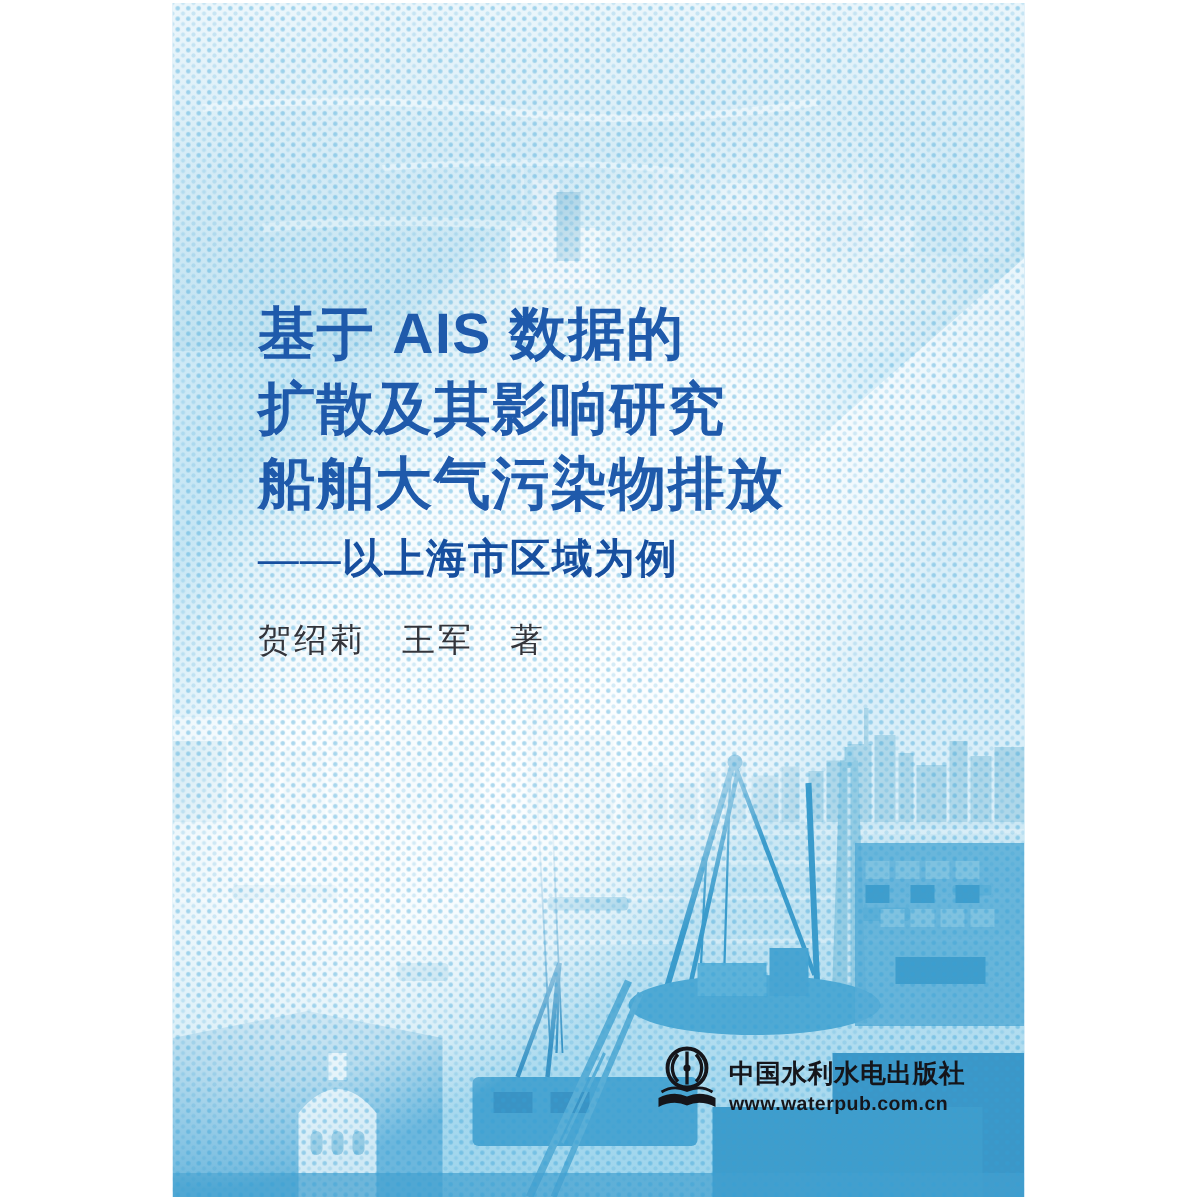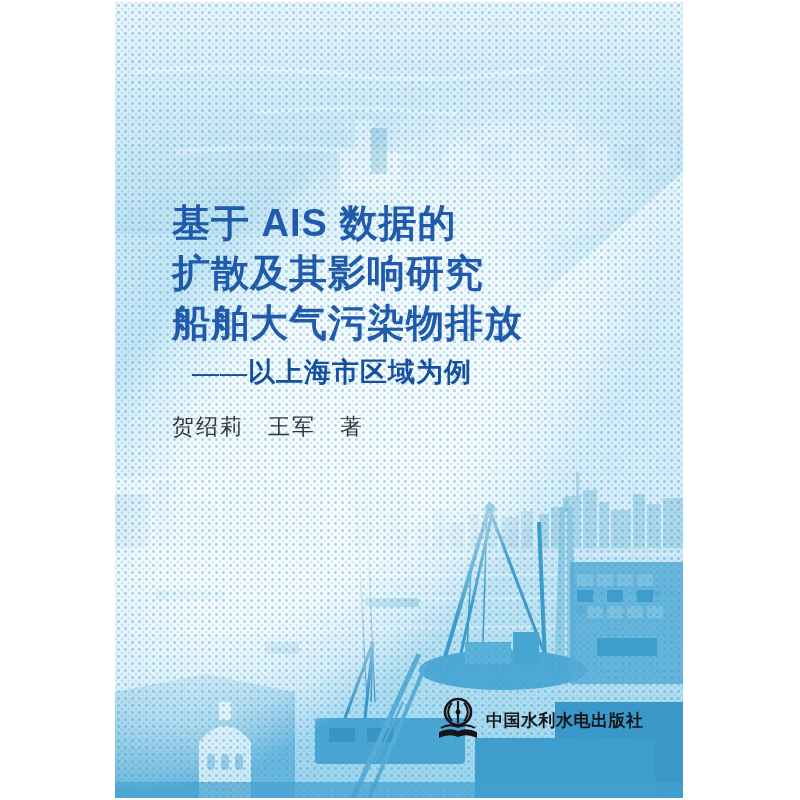--- a/index.html
+++ b/index.html
@@ -20,24 +20,24 @@
   
   .dots{position:absolute;inset:0;pointer-events:none;
         background-image:
           radial-gradient(circle, rgba(52,160,214,0.40) 1.1px, rgba(52,160,214,0) 1.9px),
           radial-gradient(circle, rgba(52,160,214,0.20) 1px, rgba(52,160,214,0) 1.7px);
         background-size:7px 7px,7px 7px;background-position:0 0,3.5px 3.5px;}
   .title{position:absolute;left:57px;top:196px;color:#1f5aab;font-size:38px;
          font-weight:600;line-height:50px;letter-spacing:1px;white-space:nowrap;}
   .subtitle{position:absolute;left:57px;top:352px;color:#174f9f;font-size:27px;
          font-weight:bold;letter-spacing:1px;white-space:nowrap;
-         font-family:"Liberation Serif", serif;margin-left:20px;}
+         font-family:"Liberation Serif", serif;}
   .authors{position:absolute;left:57px;top:410px;color:#33343a;font-size:22px;
          letter-spacing:2px;white-space:nowrap;}
-  .publisher{position:absolute;left:321px;top:694px;display:flex;align-items:center;}
+  .publisher{position:absolute;left:321px;top:694px;display:flex;align-items:flex-end;}
   .pub-logo{width:44px;height:48px;flex:0 0 auto;}
   .pub-text{margin-left:6px;padding-top:2px;}
   .pub-name{color:#15151a;font-size:17px;font-weight:bold;letter-spacing:0.5px;
          font-family:"Liberation Serif", serif;white-space:nowrap;line-height:22px;}
   .pub-url{color:#15151a;font-size:13px;font-weight:bold;letter-spacing:0.3px;
          white-space:nowrap;line-height:17px;}
 </style>
 </head>
 <body>
 
@@ -244,17 +244,18 @@
         <circle cx="22" cy="16" r="13" fill="none" stroke="#15151a" stroke-width="2.6"></circle>
         <path d="M16,7 C11,12 11,20 16,25" fill="none" stroke="#15151a" stroke-width="2.2"></path>
         <path d="M28,7 C33,12 33,20 28,25" fill="none" stroke="#15151a" stroke-width="2.2"></path>
         <line x1="22" y1="5" x2="22" y2="27" stroke="#15151a" stroke-width="2.2"></line>
         <circle cx="22" cy="16" r="2.4" fill="#15151a"></circle>
         <path d="M5,32 Q13,27 22,31 Q31,27 39,32" fill="none" stroke="#15151a" stroke-width="1.8"></path>
         <path d="M3,36 Q13,31 22,35 Q31,31 41,36 L41,42 Q31,37 22,41 Q13,37 3,42 Z" fill="#15151a"></path>
       </svg>
       <div class="pub-text">
         <div class="pub-name">中国水利水电出版社</div>
+        <div class="pub-url">www.waterpub.com.cn</div>
       </div>
     </div>
 
   </div>
 </div>
 
 </body></html>

